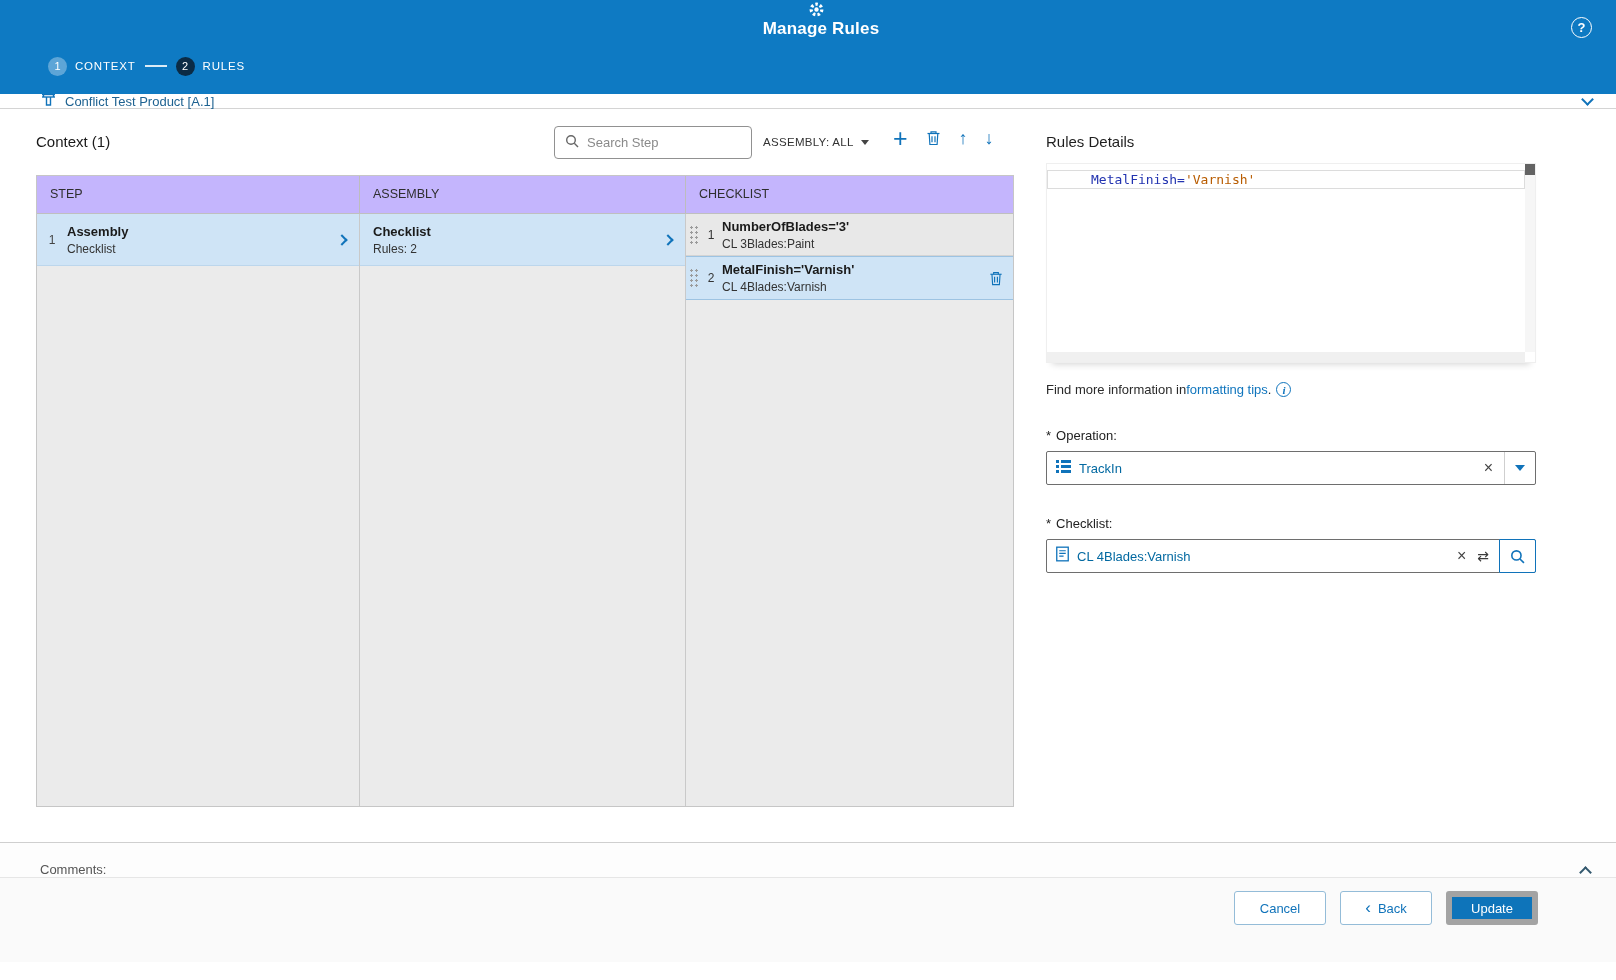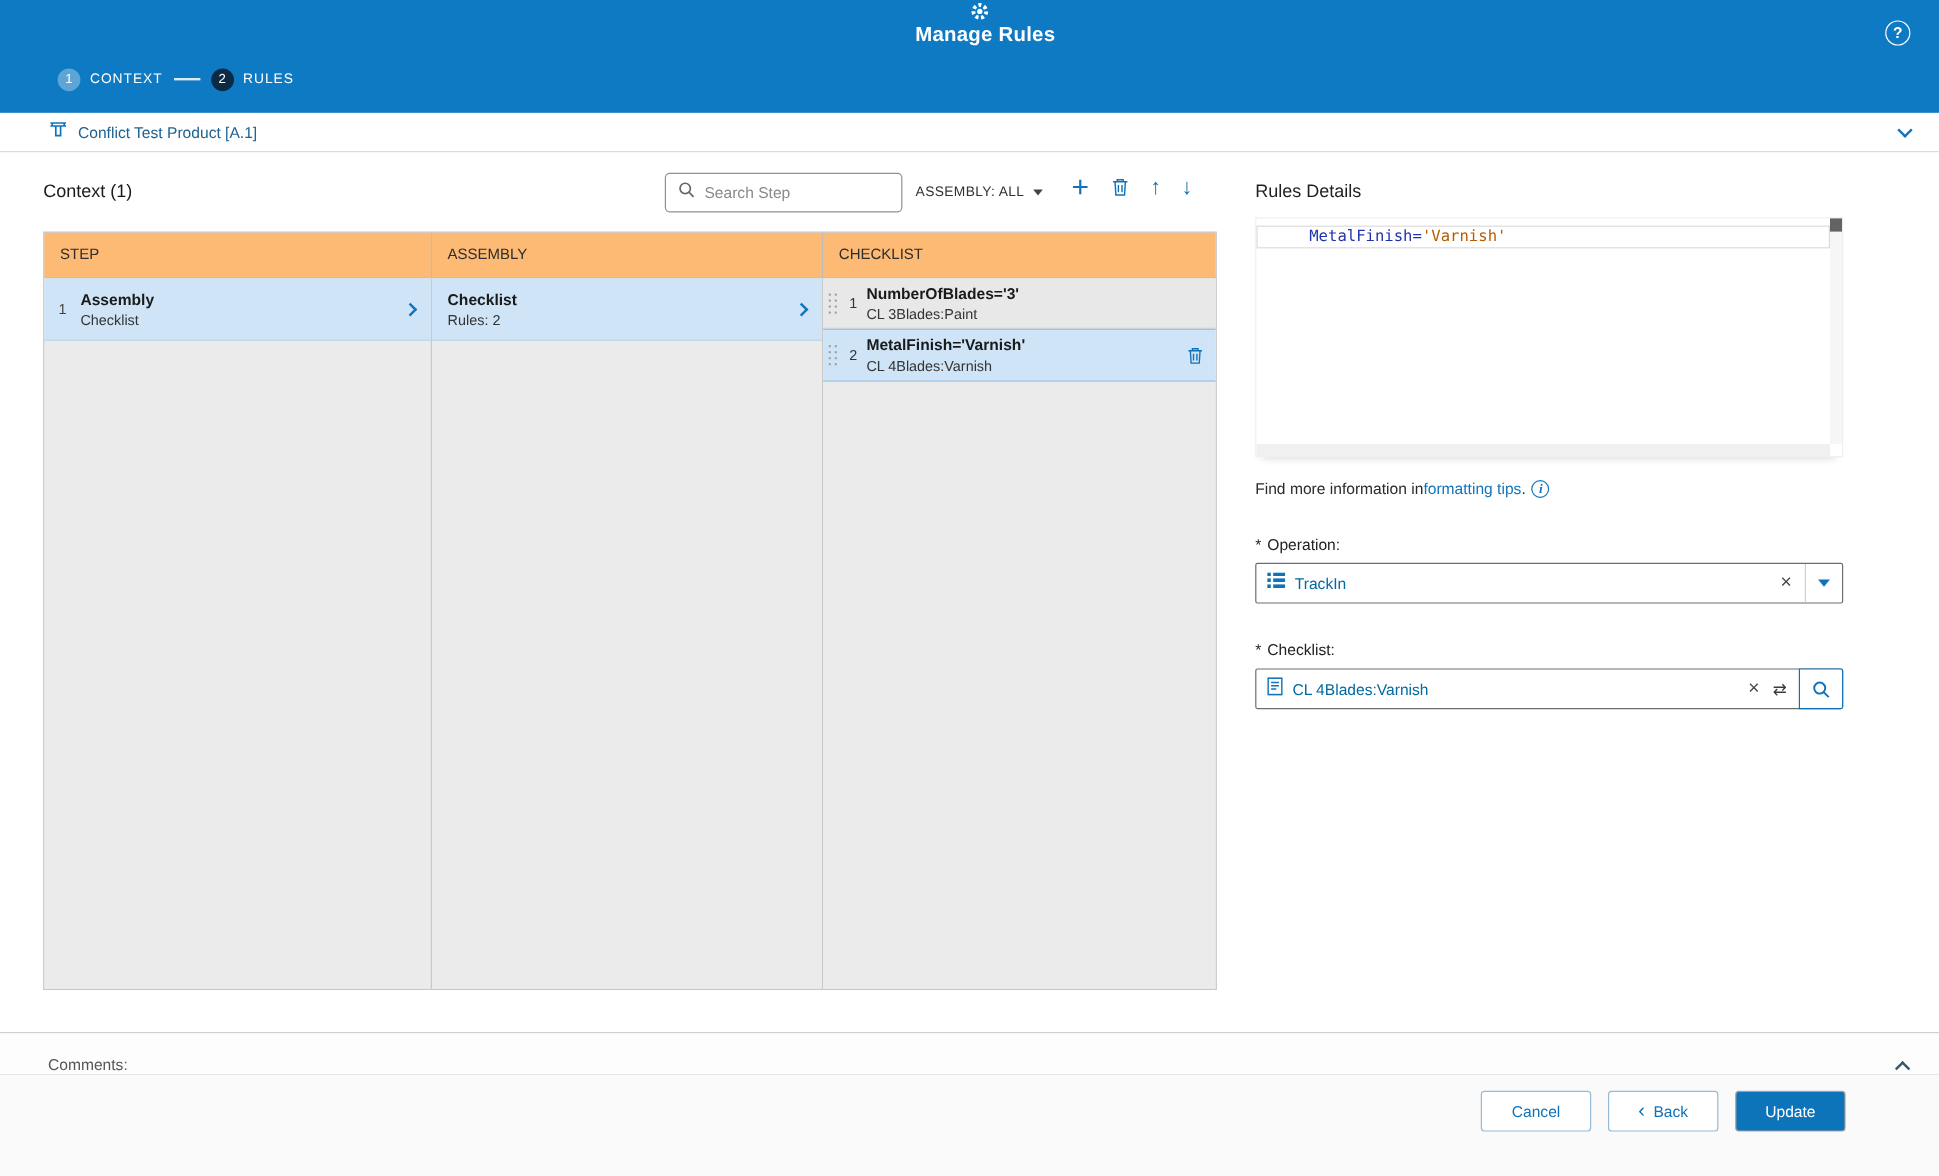--- a/index.html
+++ b/index.html
@@ -22,21 +22,21 @@
   .step-circle {
     width:19px; height:19px; border-radius:50%; font-size:11px;
     display:flex; align-items:center; justify-content:center; flex:0 0 auto;
   }
   .step-circle.s1 { background:rgba(255,255,255,.33); }
   .step-circle.s2 { background:#0b2b45; }
   .step-label { font-size:11.5px; letter-spacing:.8px; margin:0 0 0 8px; }
   .connector { width:22px; height:2px; background:rgba(255,255,255,.85); margin:0 9px; }
   
   .product-bar {
-    height:33px; background:#fff; border-bottom:1px solid #d4d4d4;
+    height:15px; background:#fff; border-bottom:1px solid #d4d4d4;
     display:flex; align-items:center; padding:0 24px 0 40px;
   }
   .product-label { font-size:13px; color:#1e6291; margin-left:8px; }
   .chev { display:inline-block; width:9px; height:9px; border-right:2px solid currentColor; border-bottom:2px solid currentColor; }
   .chev.down  { transform:rotate(45deg); }
   .chev.up    { transform:rotate(-135deg); }
   .chev.right { width:8px; height:8px; transform:rotate(-45deg); }
   .product-expand { margin-left:auto; color:#1073ba; cursor:pointer; margin-top:-4px; }
   
   .main { position:relative; height:733px; background:#fff; }
@@ -55,21 +55,21 @@
   .caret-tri { width:0; height:0; border-left:4px solid transparent; border-right:4px solid transparent; border-top:5px solid #444; }
   .toolbar { position:absolute; left:893px; top:18px; display:flex; align-items:center; gap:17px; color:#1073ba; }
   .tb-btn { display:flex; align-items:center; justify-content:center; cursor:pointer; }
   .tb-plus { font-size:25px; font-weight:300; line-height:22px; }
   .tb-arrow { font-size:18px; line-height:20px; }
   
   .table {
     position:absolute; left:36px; top:66px; width:978px; height:632px;
     border:1px solid #c6c6c6; display:flex; flex-direction:column; background:#ebebeb;
   }
-  .thead { display:flex; height:38px; background:#fdba74; border-bottom:1px solid #bfbfbf; flex:0 0 auto; }
+  .thead { display:flex; height:38px; background:#c4b5fd; border-bottom:1px solid #bfbfbf; flex:0 0 auto; }
   .th { font-size:12.5px; color:#2e2e2e; line-height:37px; padding-left:13px; border-right:1px solid #bdbdbd; }
   .th:last-child { border-right:none; }
   .w-step { width:323px; flex:0 0 auto; }
   .w-asm  { width:326px; flex:0 0 auto; }
   .w-chk  { flex:1; }
   .tbody { display:flex; flex:1; min-height:0; }
   .col { background:#ebebeb; border-right:1px solid #c9c9c9; display:flex; flex-direction:column; }
   .col:last-child { border-right:none; }
   .nav-row {
     height:52px; background:#cfe4f6; display:flex; align-items:center;
@@ -143,21 +143,21 @@
   .comments-toggle { margin-left:auto; color:#33586e; cursor:pointer; margin-top:4px; }
   .footer {
     height:84px; background:#fafafa; display:flex; align-items:flex-start;
     justify-content:flex-end; gap:14px; padding:13px 78px 0 0;
   }
   .btn {
     height:34px; min-width:92px; padding:0 18px; font-size:13px; font-family:inherit;
     border-radius:3px; display:flex; align-items:center; justify-content:center; cursor:pointer;
   }
   .btn-outline { background:#fff; border:1px solid #94bcd8; color:#1073ba; }
-  .btn-primary { background:#0e74ba; border:1px solid #a3a3a3; color:#fff; }
+  .btn-primary { background:#0e74ba; border:6px solid #a3a3a3; color:#fff; }
   .back-chev { font-size:17px; margin-right:7px; line-height:14px; }
 </style>
 </head>
 <body>
 
 <div class="header">
   <div class="header-top">
     <span class="gear">
       <svg width="19" height="19" viewBox="0 0 20 20">
         <circle cx="10" cy="10" r="5.6" fill="none" stroke="#fff" stroke-width="3.4" stroke-dasharray="2.6 2.3"></circle>

